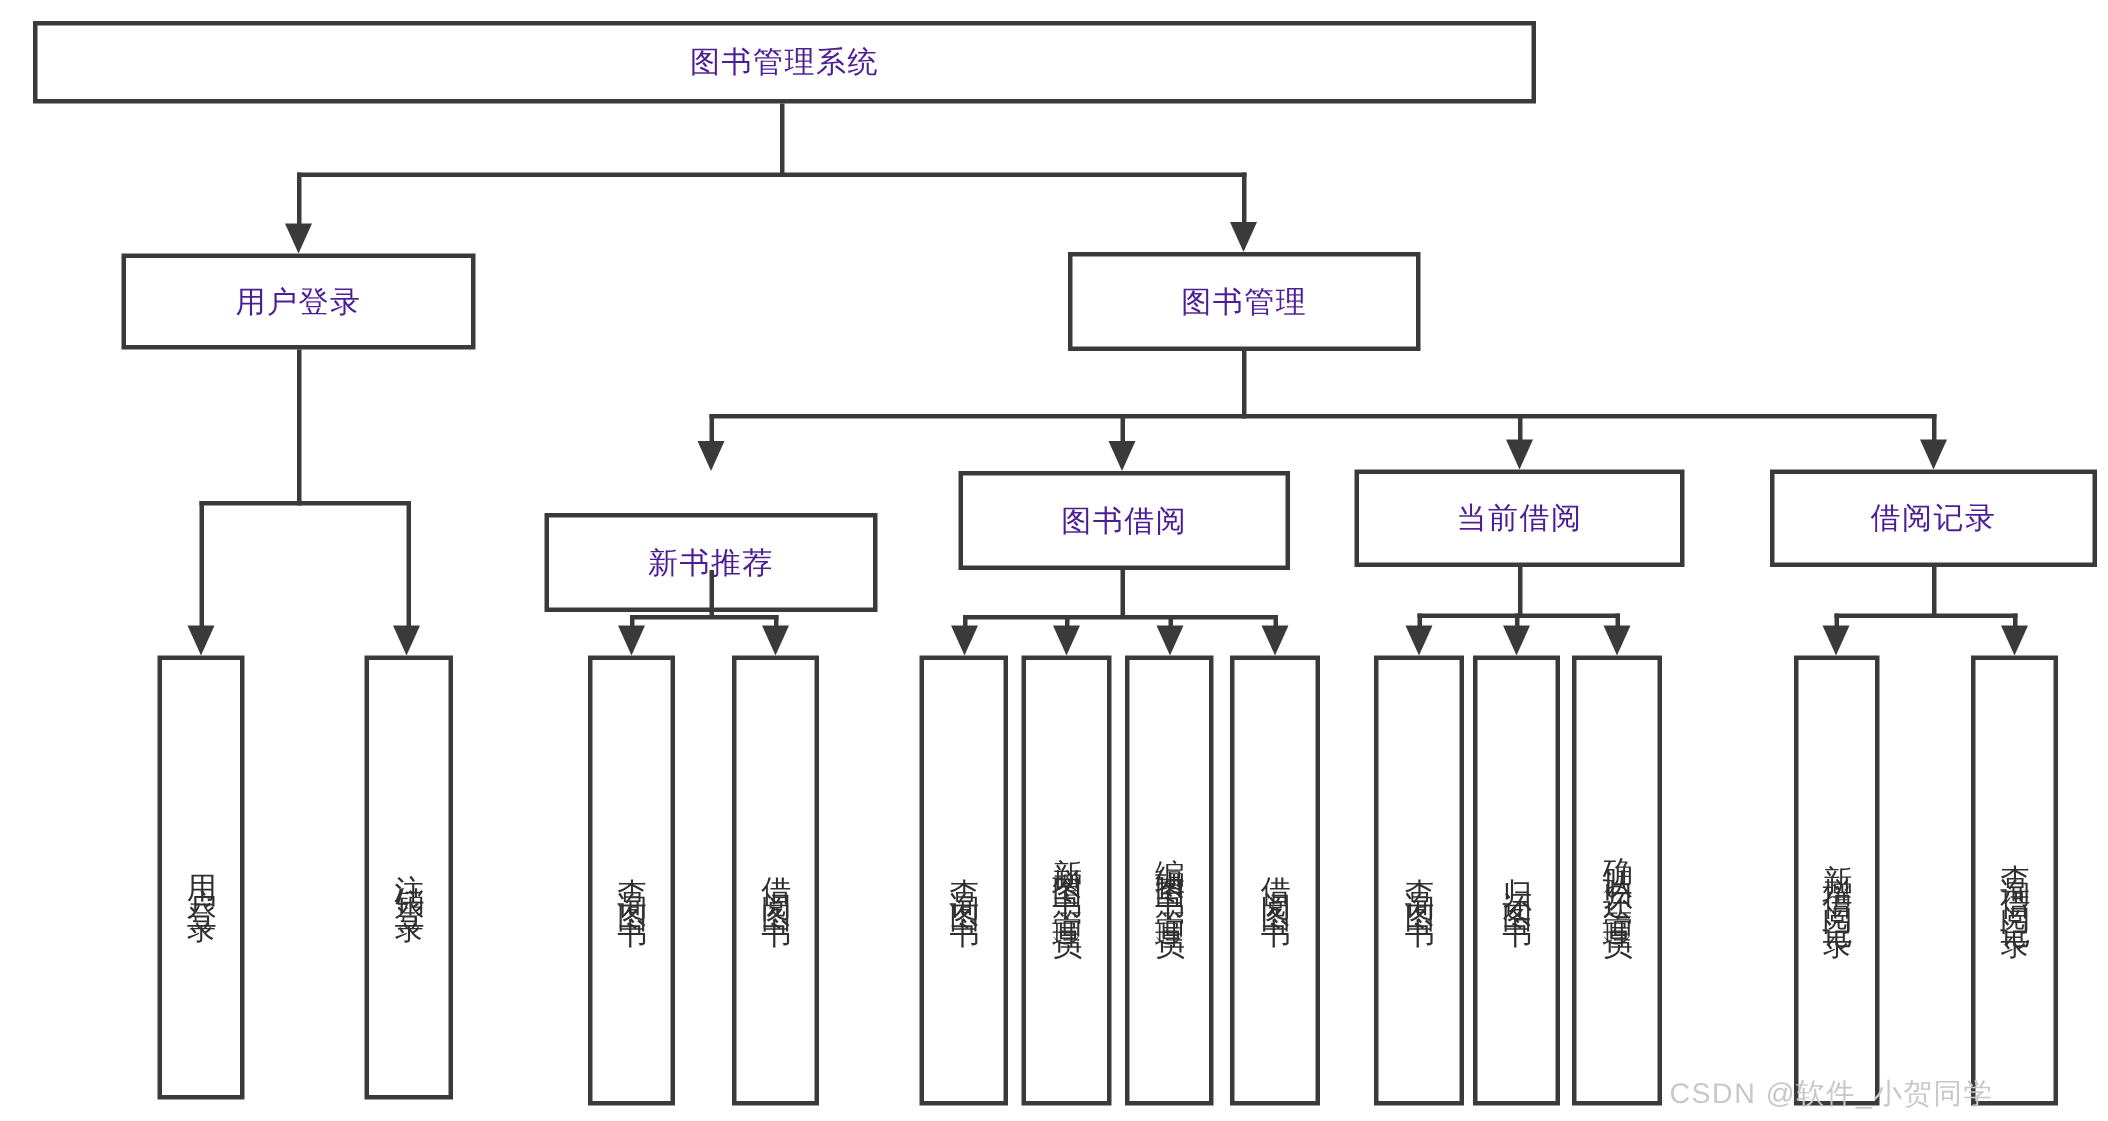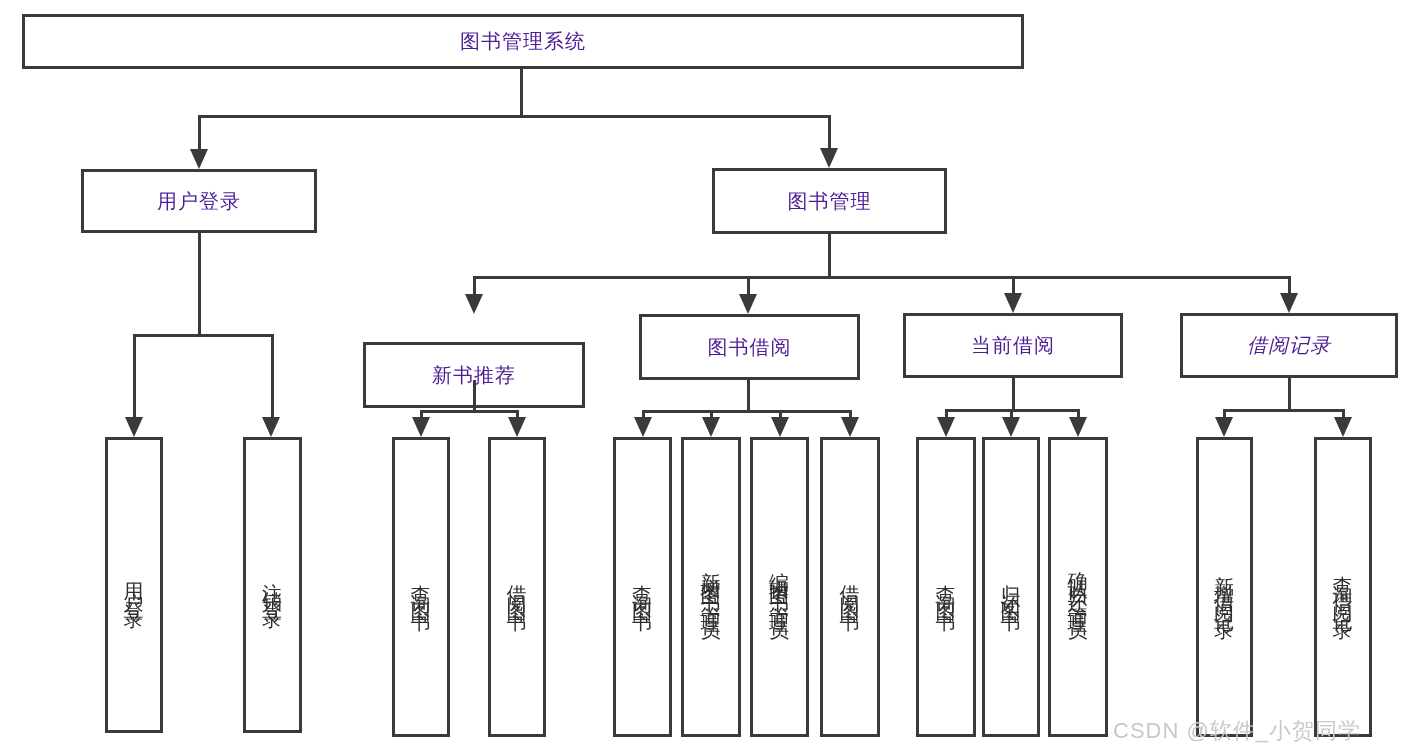--- a/index.html
+++ b/index.html
@@ -21,21 +21,21 @@
   .hline,.vline{position:absolute;background:#3a3a3a;}
   .hline{height:3px;}
   .vline{width:3px;}
   .arrow{
     position:absolute;width:0;height:0;
     border-left:9px solid transparent;border-right:9px solid transparent;
     border-top:20px solid #3a3a3a;
   }
   .watermark{
     position:absolute;left:1113px;top:716px;z-index:5;
-    font-size:22px;letter-spacing:1px;color:#c8c8cc;white-space:nowrap;
+    font-size:19px;letter-spacing:1px;color:#c8c8cc;white-space:nowrap;
   }
 </style>
 </head>
 <body>
 
 <div id="stage">
 
   <div class="box" style="left:22px;top:14px;width:1002px;height:55px;">
     <span>图书管理系统</span>
   </div>
@@ -74,21 +74,21 @@
 
   <div class="box" style="left:363px;top:314px;width:222px;height:66px;margin-top:28px;">
     <span>新书推荐</span>
   </div>
   <div class="box" style="left:639px;top:314px;width:221px;height:66px;">
     <span>图书借阅</span>
   </div>
   <div class="box" style="left:903px;top:313px;width:220px;height:65px;">
     <span>当前借阅</span>
   </div>
-  <div class="box" style="left:1180px;top:313px;width:218px;height:65px;font-style:italic;">
+  <div class="box" style="left:1180px;top:313px;width:218px;height:65px;">
     <span>借阅记录</span>
   </div>
 
   <div class="vline" style="left:473px;top:380px;height:32px;"></div>
   <div class="hline" style="left:420px;top:410px;width:99px;"></div>
   <div class="vline" style="left:420px;top:410px;height:9px;"></div>
   <div class="arrow" style="left:412px;top:417px;"></div>
   <div class="vline" style="left:516px;top:410px;height:9px;"></div>
   <div class="arrow" style="left:508px;top:417px;"></div>
 

